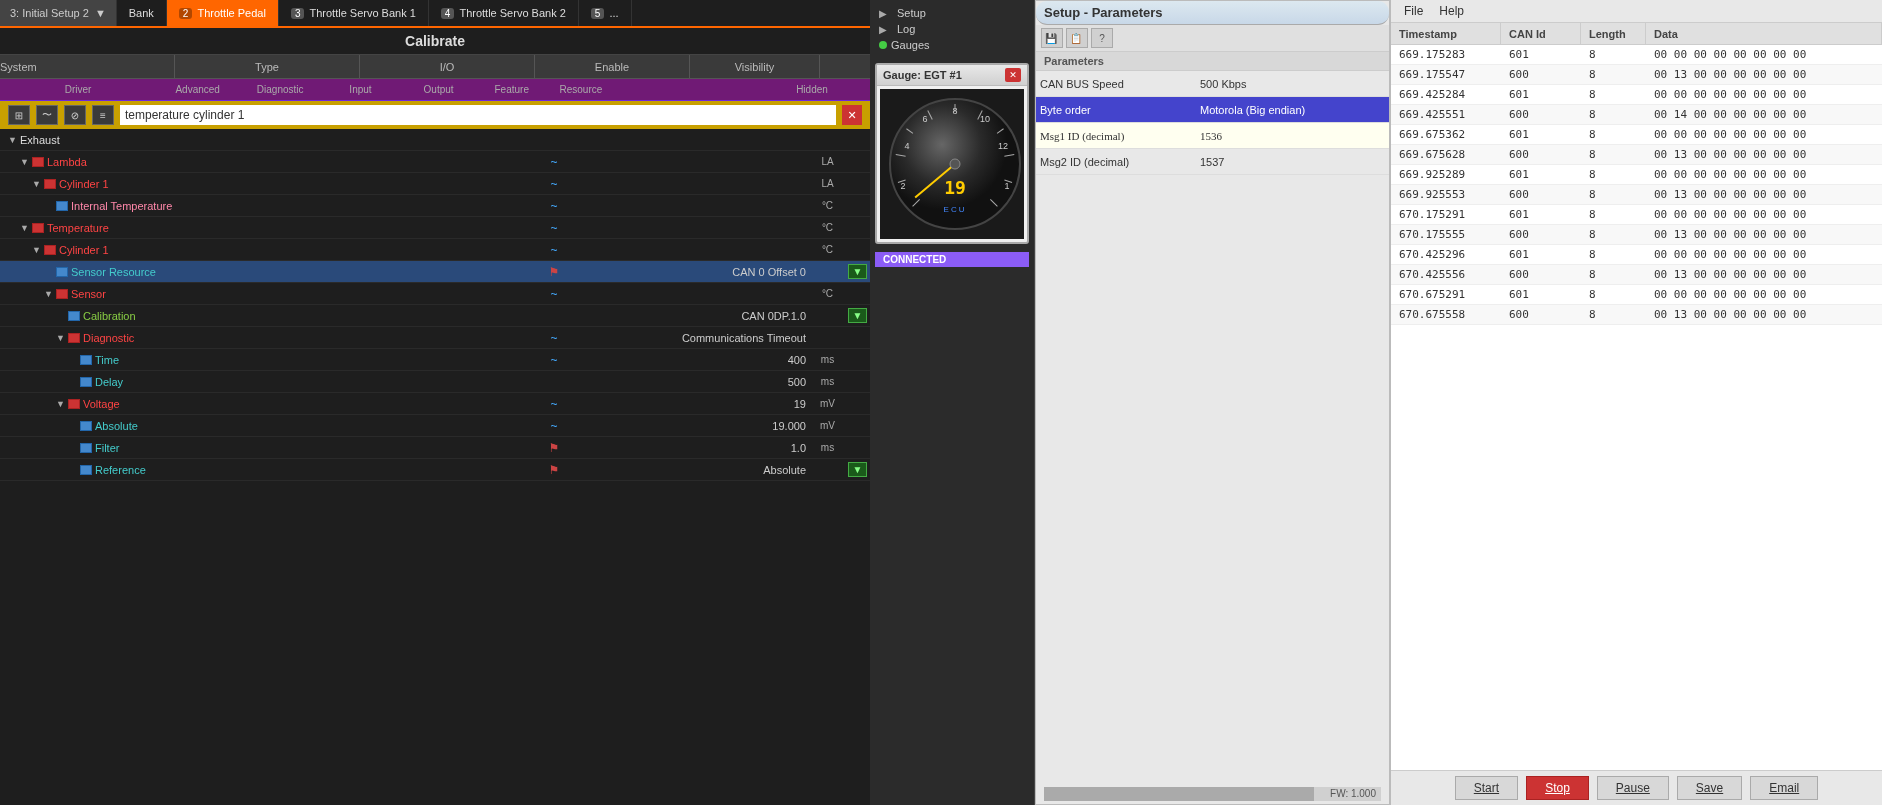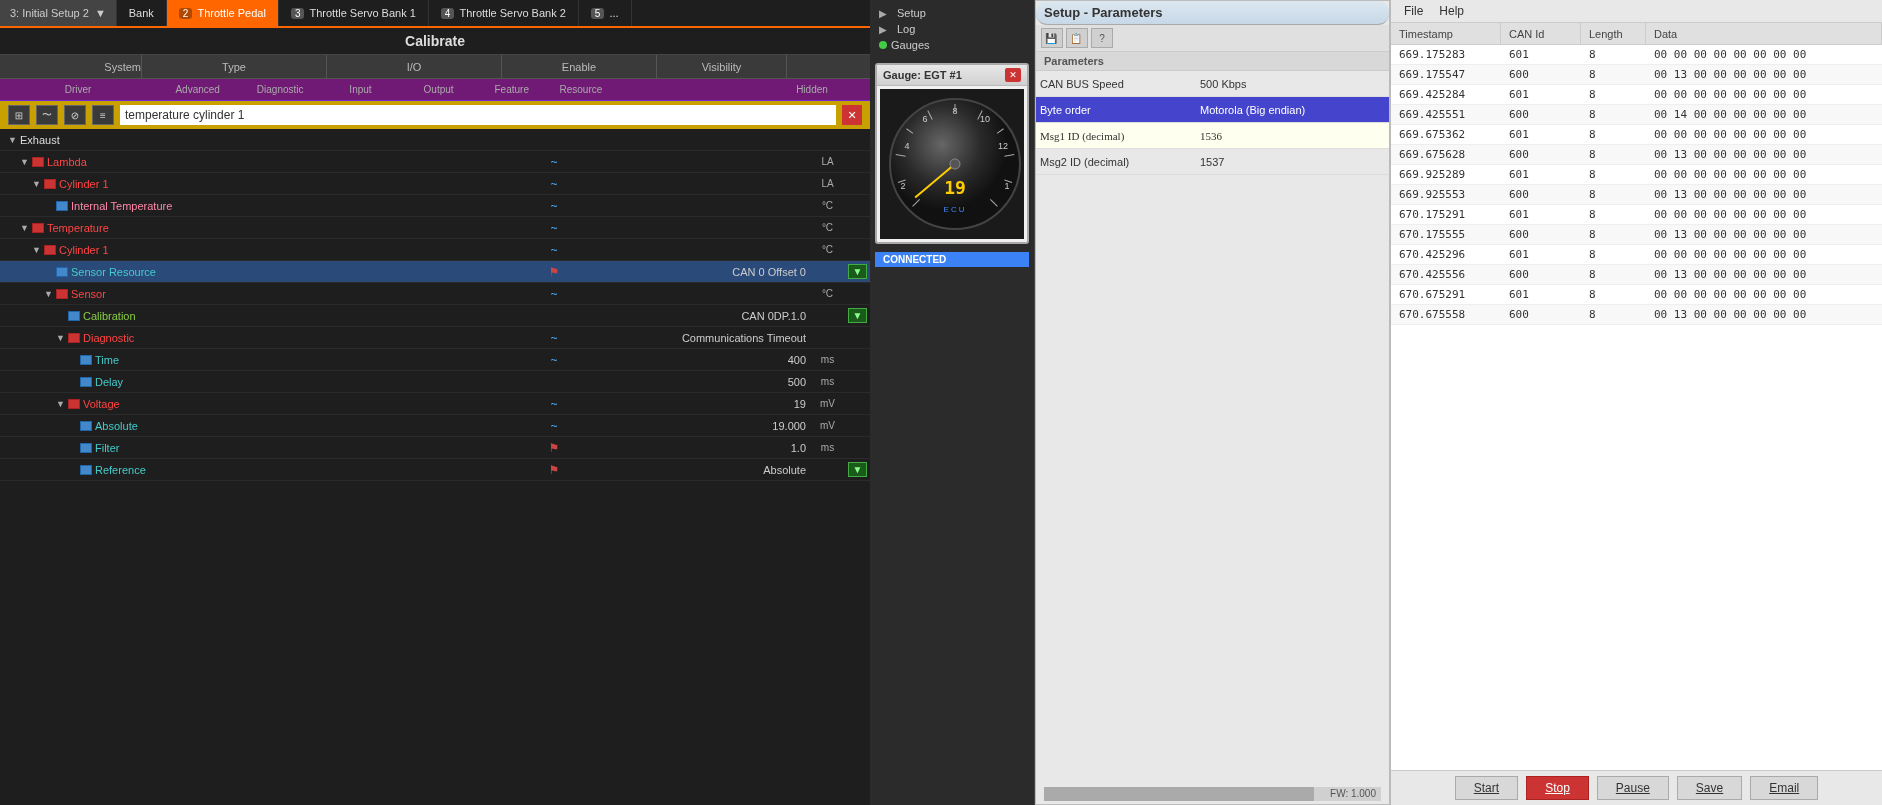--- a/index.html
+++ b/index.html
@@ -88,21 +88,21 @@
       height: 24px;
     }
     .col-h {
       color: #bbb;
       font-size: 11px;
       display: flex;
       align-items: center;
       justify-content: center;
       border-right: 1px solid #555;
     }
-    .col-h.system { width: 142px; justify-content: flex-end; }
+    .col-h.system { width: 175px; justify-content: flex-start; }
     .col-h.type { width: 185px; justify-content: center; }
     .col-h.io { width: 175px; justify-content: center; }
     .col-h.enable { width: 155px; justify-content: center; }
     .col-h.vis { width: 130px; justify-content: center; }
 
     
     .sub-headers {
       display: flex;
       background: #701a75;
       border-bottom: 1px solid #6d28d9;
@@ -281,21 +281,21 @@
       width: 16px;
       height: 14px;
       display: flex;
       align-items: center;
       justify-content: center;
       font-size: 9px;
       cursor: pointer;
       border-radius: 2px;
     }
     .connected-badge {
-      background: #3b82f6;
+      background: #8b5cf6;
       color: #fff;
       font-size: 10px;
       font-weight: bold;
       padding: 2px 8px;
       margin: 3px 5px;
     }
 
     
     .setup-panel {
       width: 355px;
@@ -403,21 +403,21 @@
     }
     .can-header {
       display: flex;
       background: #e0e0e0;
       border-bottom: 1px solid #ccc;
       height: 22px;
     }
     .can-hcol {
       font-size: 11px;
       color: #444;
-      font-weight: normal;
+      font-weight: bold;
       display: flex;
       align-items: center;
       padding-left: 8px;
       border-right: 1px solid #ccc;
       text-align: center;
     }
     .can-hcol.ts { width: 110px; }
     .can-hcol.cid { width: 80px; }
     .can-hcol.len { width: 65px; }
     .can-hcol.data { flex: 1; }

